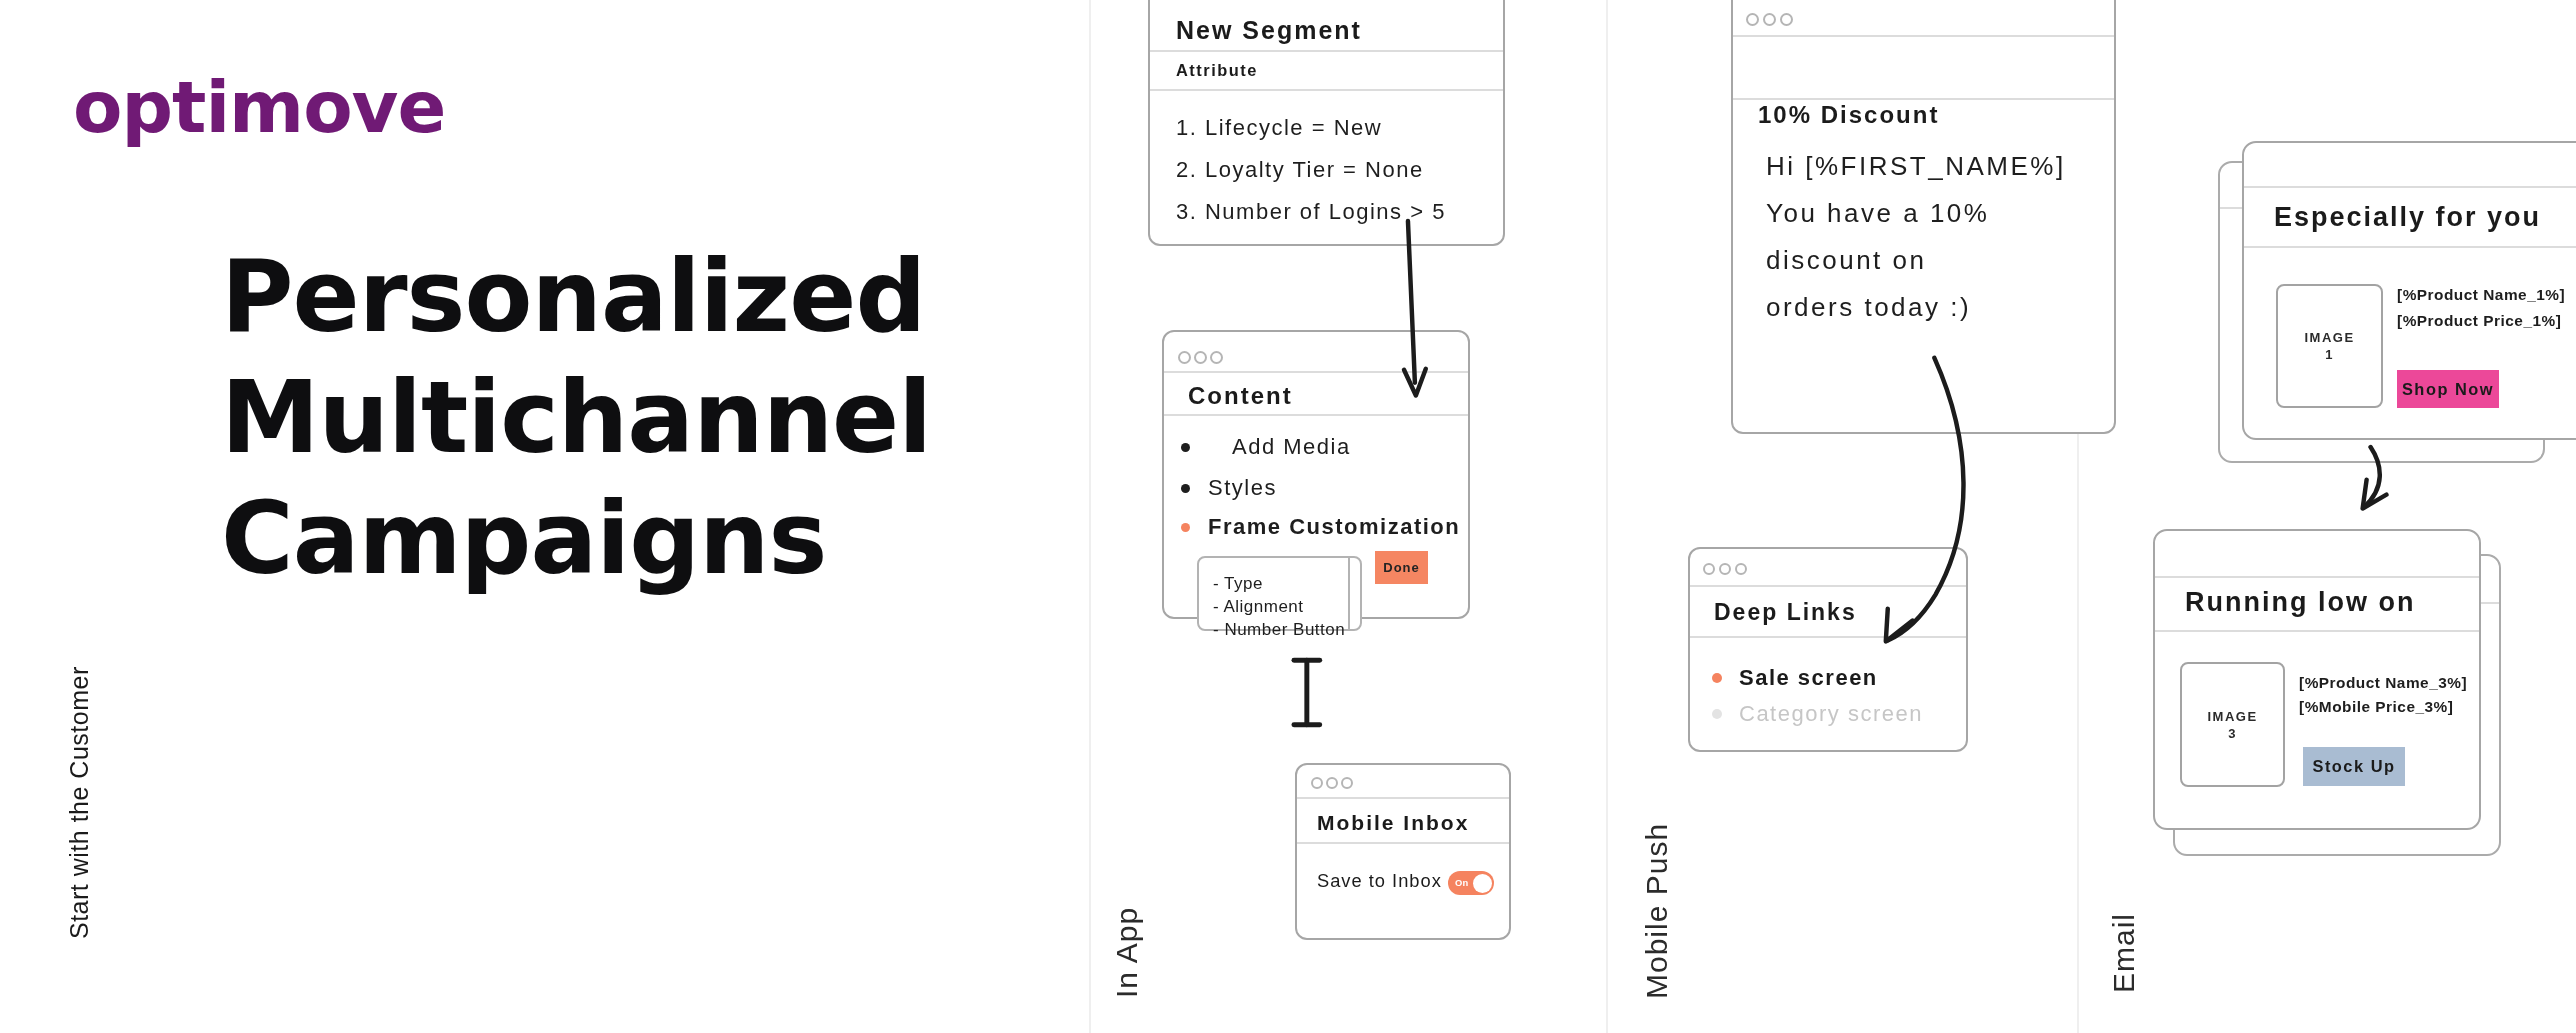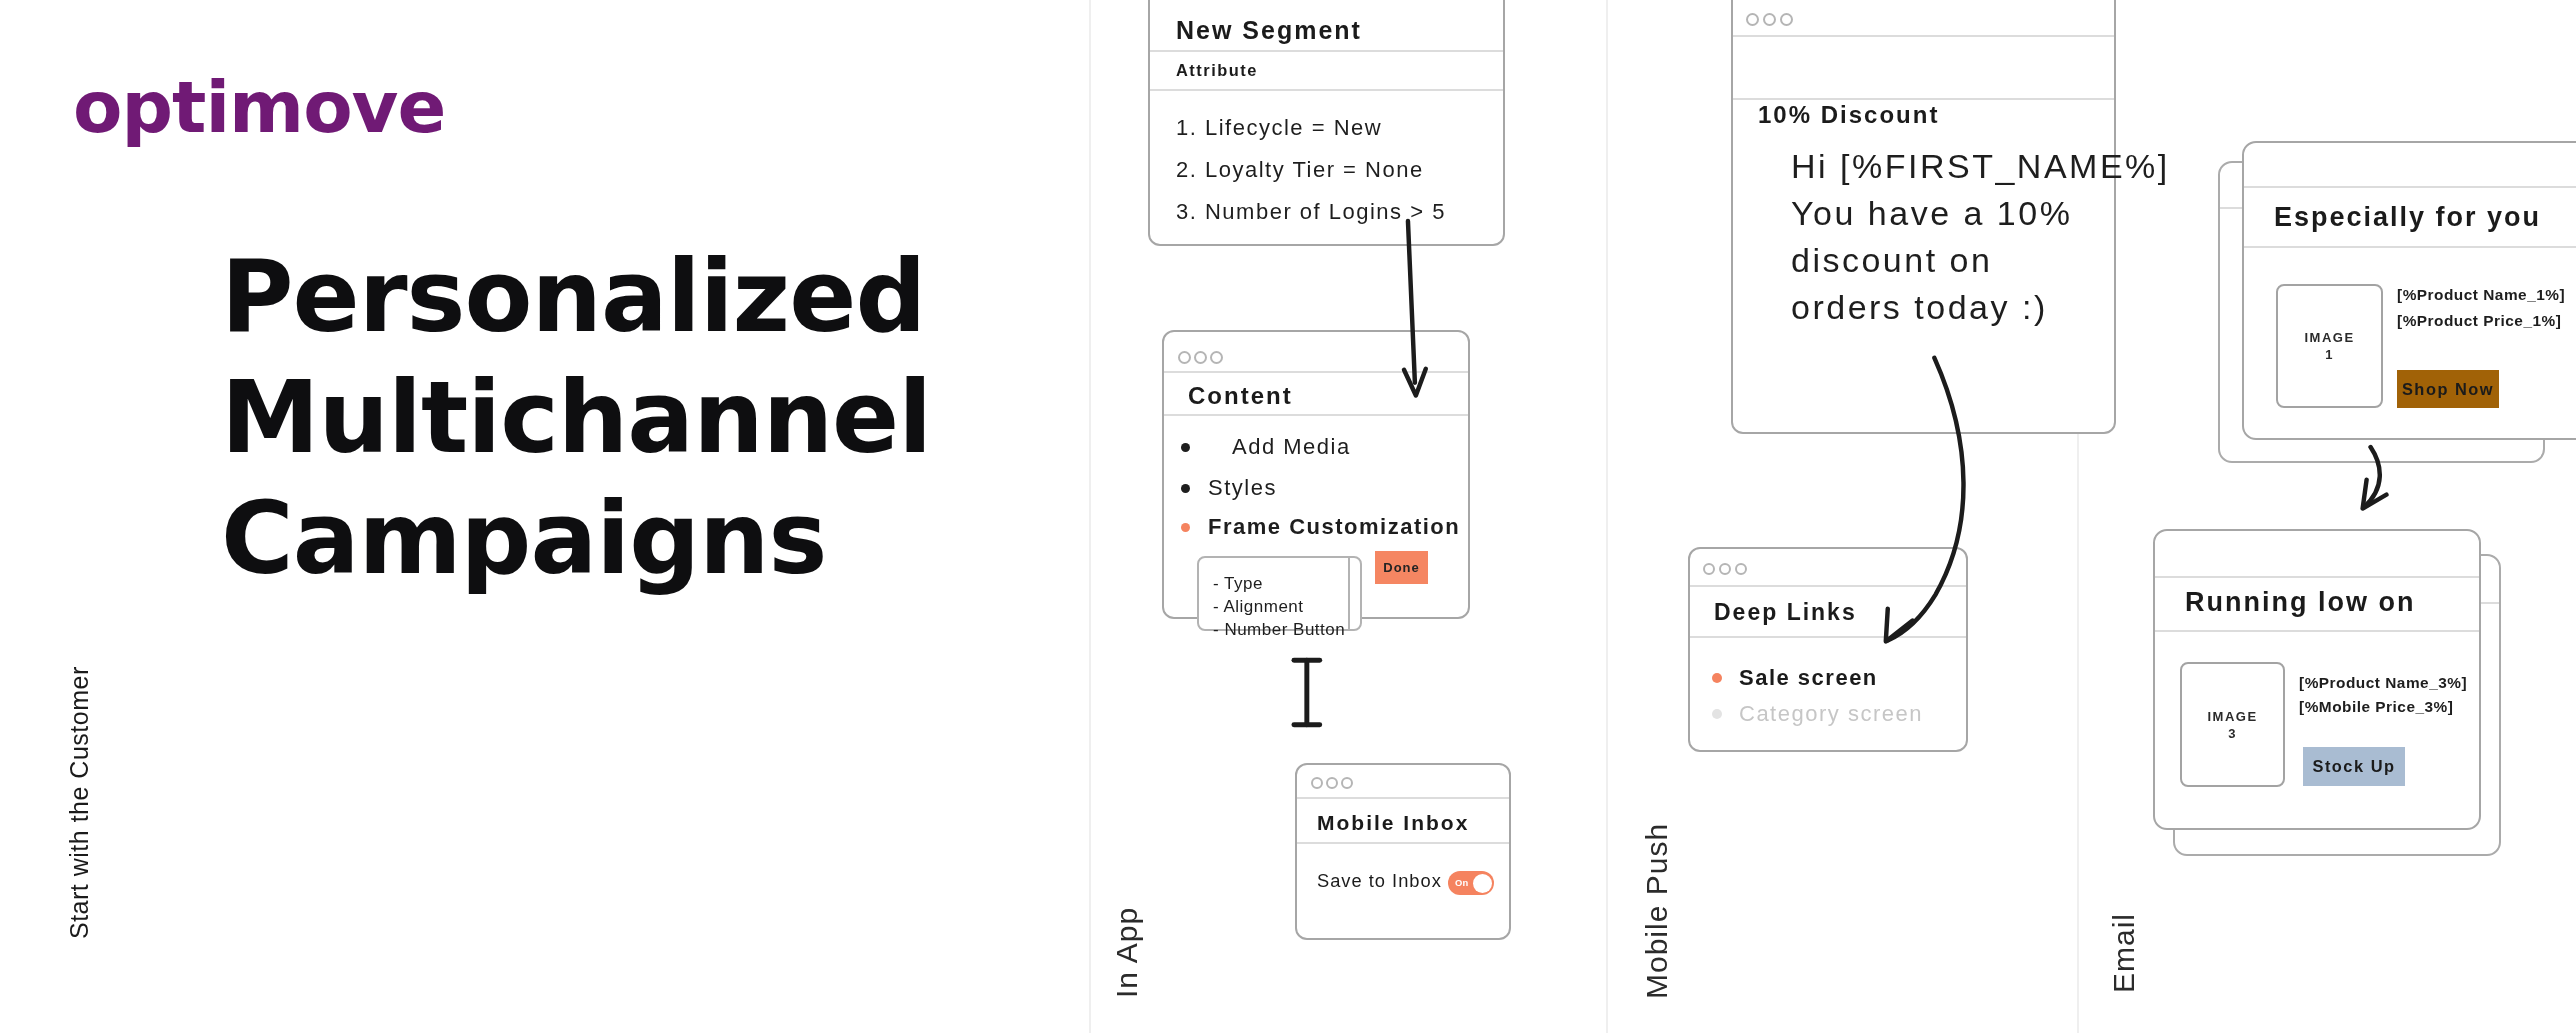--- a/index.html
+++ b/index.html
@@ -115,21 +115,21 @@
 
   <div class="window" style="left:1731px;top:-14px;width:385px;height:448px;">
     <div class="dots" style="left:13px;top:25px;gap:4px;">
       <span class="dot" style="width:13px;height:13px;"></span>
       <span class="dot" style="width:13px;height:13px;"></span>
       <span class="dot" style="width:13px;height:13px;"></span>
     </div>
     <div class="divider" style="top:47px;"></div>
     <div class="ctitle" style="left:25px;top:68px;font-size:24px;margin-top:45px;">10% Discount</div>
     <div class="divider" style="top:110px;"></div>
-    <div style="position:absolute;left:33px;top:155px;font-size:34px;line-height:47px;letter-spacing:2.5px;font-weight:500;white-space:nowrap;margin-left:25px;">
+    <div style="position:absolute;left:33px;top:155px;font-size:26px;line-height:47px;letter-spacing:2.5px;font-weight:500;white-space:nowrap;">
       <div>Hi [%FIRST_NAME%]</div>
       <div>You have a 10%</div>
       <div>discount on</div>
       <div>orders today :)</div>
     </div>
   </div>
 
   <div class="window" style="left:1688px;top:547px;width:280px;height:205px;">
     <div class="dots" style="left:13px;top:14px;gap:4px;">
       <span class="dot" style="width:12px;height:12px;"></span>
@@ -155,21 +155,21 @@
   <div class="window" style="left:2242px;top:141px;width:377px;height:299px;border-radius:14px;z-index:2;">
     <div class="divider" style="top:43px;"></div>
     <div class="ctitle" style="left:30px;top:59px;font-size:27px;">Especially for you</div>
     <div class="divider" style="top:103px;"></div>
     <div class="imgbox" style="left:32px;top:141px;width:107px;height:124px;">
       <div>IMAGE</div>
       <div>1</div>
     </div>
     <div class="ptext" style="left:153px;top:143px;">[%Product Name_1%]</div>
     <div class="ptext" style="left:153px;top:169px;">[%Product Price_1%]</div>
-    <div class="btn" style="left:153px;top:227px;width:102px;height:38px;background:#a16207;font-size:16.4px;letter-spacing:1.5px;color:#1B1B1B;">Shop Now</div>
+    <div class="btn" style="left:153px;top:227px;width:102px;height:38px;background:#ec4899;font-size:16.4px;letter-spacing:1.5px;color:#1B1B1B;">Shop Now</div>
   </div>
 
   <div class="backwindow" style="left:2173px;top:554px;width:328px;height:302px;">
     <div class="divider" style="top:46px;"></div>
   </div>
   <div class="window" style="left:2153px;top:529px;width:328px;height:301px;border-radius:14px;z-index:2;">
     <div class="divider" style="top:45px;"></div>
     <div class="ctitle" style="left:30px;top:56px;font-size:27px;">Running low on</div>
     <div class="divider" style="top:99px;"></div>
     <div class="imgbox" style="left:25px;top:131px;width:105px;height:125px;">

